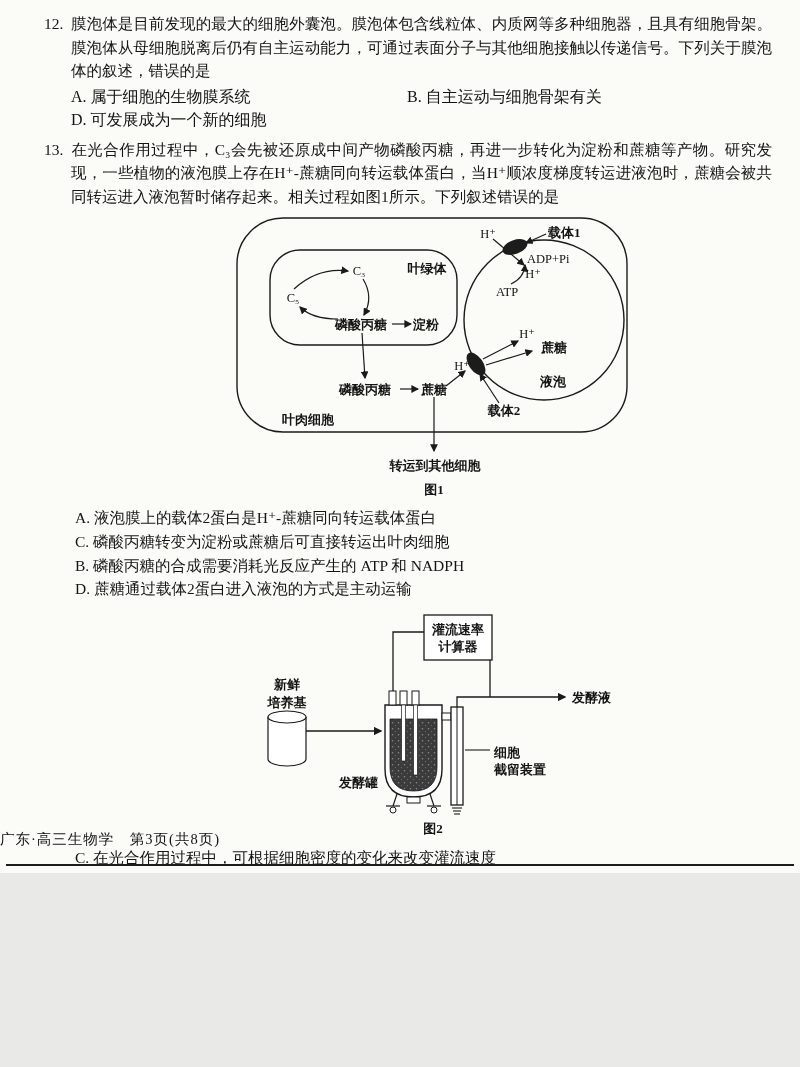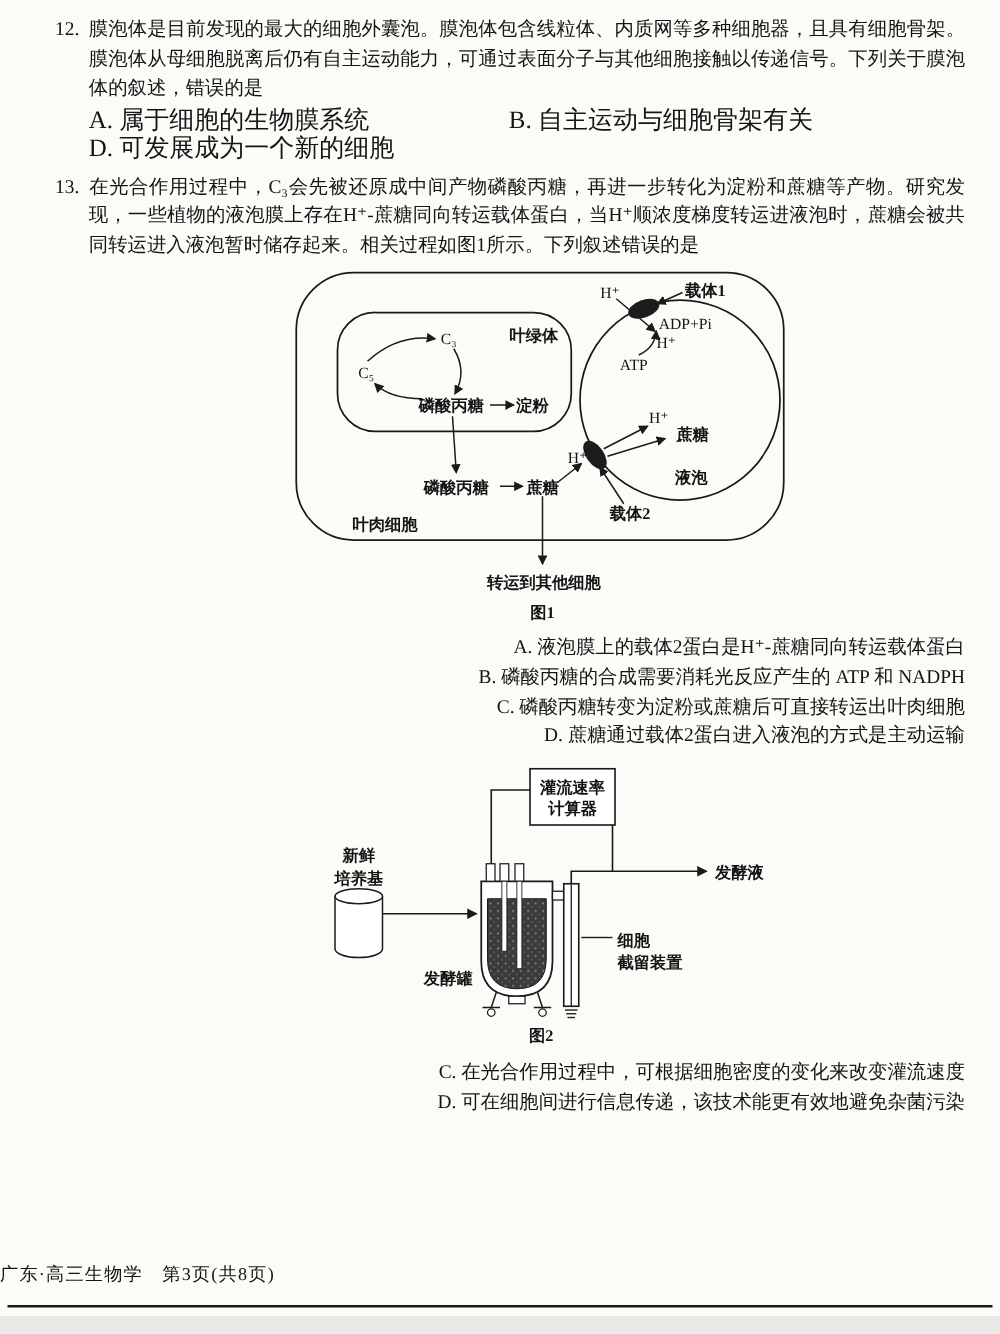--- a/index.html
+++ b/index.html
@@ -1,31 +1,31 @@
 <!DOCTYPE html>
 <html><head>
 <meta charset="utf-8">
 <style>
   * { margin:0; padding:0; box-sizing:border-box; }
   html,body { background:#e9e9e7; }
   body { width:800px; font-family:"Liberation Serif","DejaVu Serif",serif; color:#141414; }
   .page {
-    width:800px; height:1053px; background:#fbfbf8; position:relative; overflow:hidden;
+    width:800px; height:873px; background:#fbfbf8; position:relative; overflow:hidden;
     padding:12px 28px 0 44px;
   }
   .qstem {
     font-size:15.5px; line-height:23.5px; text-align:justify;
     padding-left:27px; text-indent:-27px; margin-bottom:2px;
   }
   .qnum { display:inline-block; width:27px; text-indent:0; }
   .opt-grid {
     display:grid; grid-template-columns:336px 1fr;
-    padding-left:27px; font-size:20px; line-height:23.5px; margin-bottom:6px;
-  }
-  .opt-list { margin-top:2px; margin-bottom:4px;text-align:right; }
+    padding-left:27px; font-size:16px; line-height:23.5px; margin-bottom:6px;
+  }
+  .opt-list { margin-top:2px; margin-bottom:4px; }
   .opt-list > div { font-size:15.5px; line-height:23.8px; padding-left:31px; }
   .figwrap1 { margin:4px 0 0 186px; line-height:0; }
   .figwrap2 { margin:6px 0 2px 191px; line-height:0; }
   svg.fig text { font-family:"Liberation Serif","DejaVu Serif",serif; fill:#141414; }
   svg.fig .zh { font-size:13px; font-weight:bold; }
   svg.fig .fm { font-size:12.5px; }
   .footer {
     position:absolute; left:0; right:0; bottom:24px;
     text-align:left; font-size:14.5px; letter-spacing:1px;
   }
@@ -105,22 +105,22 @@
           <text x="232" y="158" class="fm" text-anchor="middle">H⁺</text>
           <text x="274" y="203" class="zh" text-anchor="middle">载体2</text>
           <text x="205" y="258" class="zh" text-anchor="middle">转运到其他细胞</text>
           <text x="204" y="282" class="zh" text-anchor="middle">图1</text>
         </g>
       </svg>
     </div>
 
     <div class="opt-list">
       <div>A. 液泡膜上的载体2蛋白是H⁺-蔗糖同向转运载体蛋白</div>
+      <div>C. 磷酸丙糖转变为淀粉或蔗糖后可直接转运出叶肉细胞</div>
       <div>B. 磷酸丙糖的合成需要消耗光反应产生的 ATP 和 NADPH</div>
-      <div>C. 磷酸丙糖转变为淀粉或蔗糖后可直接转运出叶肉细胞</div>
       <div>D. 蔗糖通过载体2蛋白进入液泡的方式是主动运输</div>
     </div>
   </section>
 
   <section>
 
     <div class="figwrap2">
       <svg class="fig" width="400" height="237" viewBox="0 0 400 237">
         <defs>
           <marker id="ah2" viewBox="0 0 10 10" refX="8.5" refY="5" markerWidth="6.5" markerHeight="6.5" orient="auto-start-reverse">

